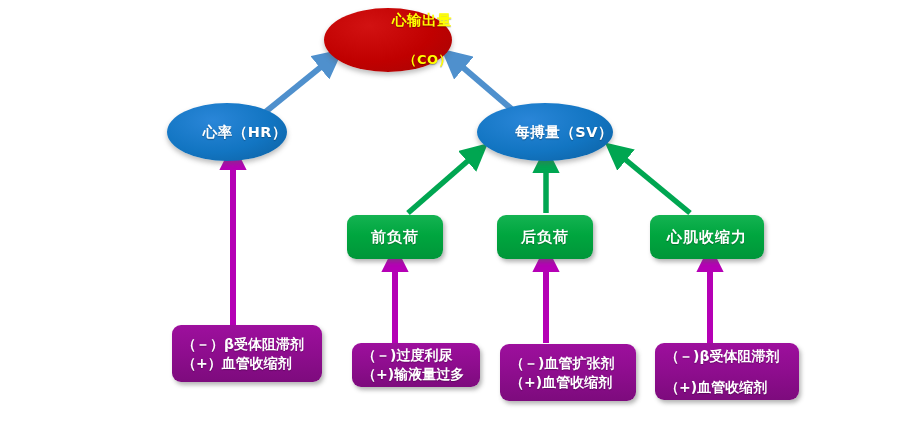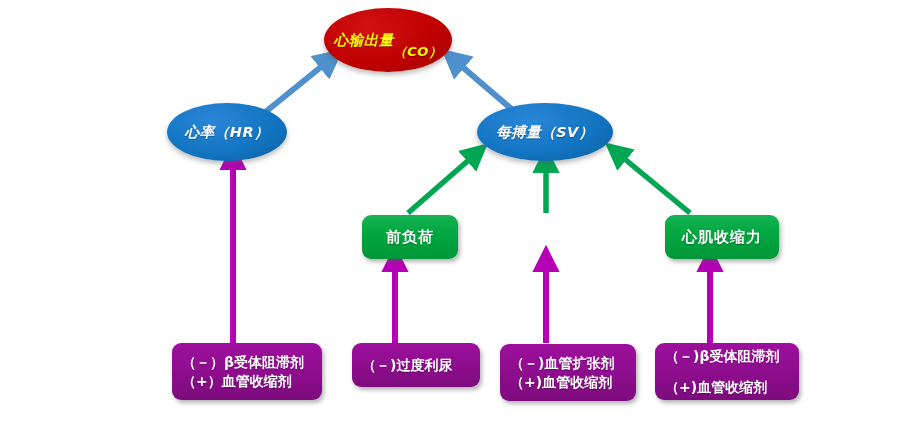--- a/index.html
+++ b/index.html
@@ -23,28 +23,27 @@
     top: 0;
     width: 907px;
     height: 425px;
     pointer-events: none;
   }
 
   
   .node-ellipse {
     position: absolute;
     display: flex;
-    flex-direction: row;
-    align-items: center;
+    flex-direction: column;
+    align-items: flex-end;
     justify-content: center;
     border-radius: 50%;
     text-align: center;
     line-height: 1.15;
     z-index: 4;
-    font-style: italic;
   }
   .node-ellipse .line {
     display: block;
     white-space: nowrap;
   }
 
   #co-node {
     left: 324px;
     top: 8px;
     width: 128px;
@@ -88,21 +87,20 @@
   
   .node-green {
     position: absolute;
     display: flex;
     align-items: center;
     justify-content: center;
     border-radius: 9px;
     background: linear-gradient(180deg, #14b352 0%, #00a63f 45%, #009639 100%);
     box-shadow: 2px 3px 4px rgba(90,90,90,0.45);
     z-index: 4;
-    margin-left: 15px;
   }
   .node-green .line {
     color: #ffffff;
     font-size: 15px;
     font-weight: bold;
     letter-spacing: 1px;
     white-space: nowrap;
     text-shadow: 0 1px 1px rgba(0,0,0,0.28);
   }
   #preload-node   { left: 347px; top: 215px; width: 96px;  height: 44px; }
@@ -124,21 +122,21 @@
     z-index: 4;
   }
   .node-purple .line {
     color: #ffffff;
     font-size: 14px;
     font-weight: bold;
     white-space: nowrap;
     line-height: 1.35;
     text-shadow: 0 1px 1px rgba(0,0,0,0.28);
   }
-  #drug-hr-node        { left: 172px; top: 343px; width: 150px; height: 57px; }
+  #drug-hr-node        { left: 172px; top: 325px; width: 150px; height: 57px; }
   #drug-preload-node   { left: 352px; top: 343px; width: 128px; height: 44px; }
   #drug-afterload-node { left: 500px; top: 344px; width: 136px; height: 57px; }
   #drug-contract-node  { left: 655px; top: 343px; width: 144px; height: 57px; gap: 12px; }
 </style>
 </head>
 <body>
 
 <div id="canvas">
 
   <svg class="arrow-layer" viewBox="0 0 907 425">
@@ -182,31 +180,35 @@
     <span class="line">每搏量（SV）</span>
   </div>
 
   <div class="node-ellipse" id="hr-node">
     <span class="line">心率（HR）</span>
   </div>
 
   <div class="node-green" id="preload-node">
     <span class="line">前负荷</span>
   </div>
+  <div class="node-green" id="afterload-node">
+    <span class="line">后负荷</span>
+  </div>
   <div class="node-green" id="contract-node">
     <span class="line">心肌收缩力</span>
   </div>
 
   <div class="node-purple" id="drug-hr-node">
     <span class="line">（－）β受体阻滞剂</span>
     <span class="line">（+）血管收缩剂</span>
   </div>
 
   <div class="node-purple" id="drug-preload-node">
     <span class="line">（－)过度利尿</span>
+    <span class="line">（+)输液量过多</span>
   </div>
 
   <div class="node-purple" id="drug-afterload-node">
     <span class="line">（－)血管扩张剂</span>
     <span class="line">（+)血管收缩剂</span>
   </div>
 
   <div class="node-purple" id="drug-contract-node">
     <span class="line">（－)β受体阻滞剂</span>
     <span class="line">（+)血管收缩剂</span>

